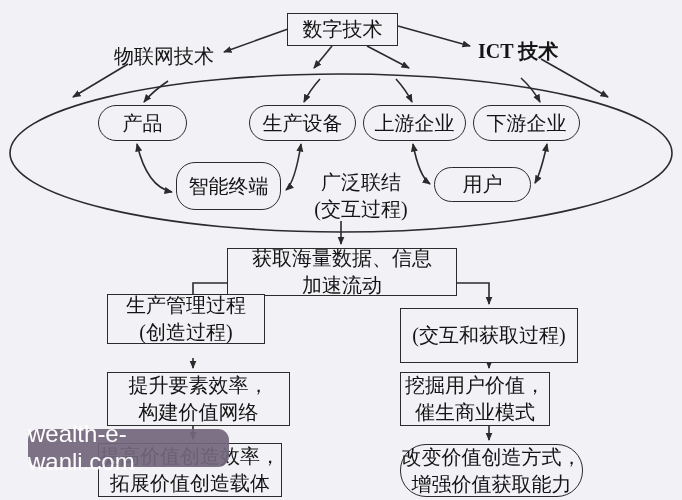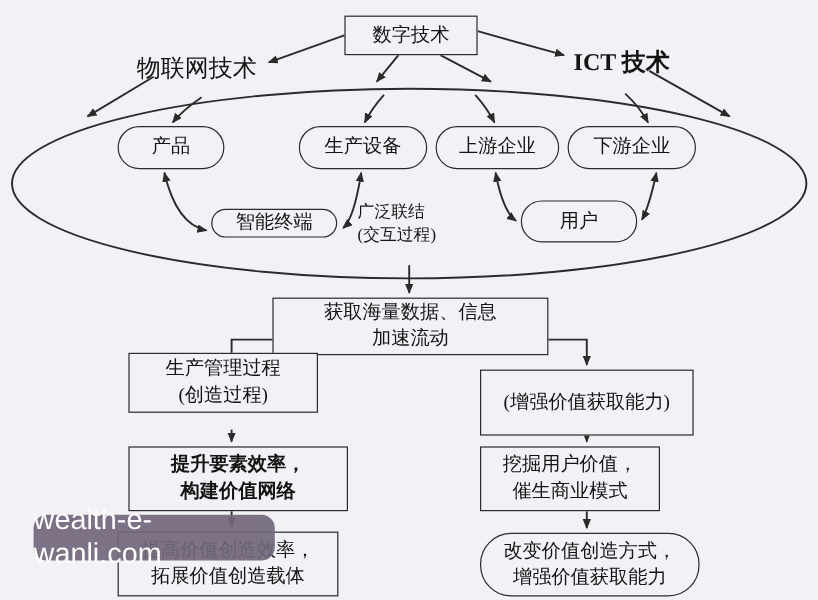--- a/index.html
+++ b/index.html
@@ -6,25 +6,25 @@
     --background:#f2f1f6; --line:#2b2b2b; --text:#141414;
     --watermark-bg:#72677c; --watermark-text:#ffffff;
   }
   html,body{margin:0;padding:0;}
   body{background:var(--background);font-family:"Liberation Serif","DejaVu Serif",serif;color:var(--text);}
   .stage{position:relative;width:682px;height:500px;background:var(--background);overflow:hidden;}
   .connectors{position:absolute;left:0;top:0;}
   .connectors path, .connectors ellipse{fill:none;stroke:var(--line);stroke-width:1.6;}
   .connectors marker path{fill:var(--line);stroke:none;}
   .node{position:absolute;box-sizing:border-box;display:flex;flex-direction:column;align-items:center;justify-content:center;
-        text-align:center;font-size:16px;line-height:1.35;color:var(--text);background:var(--background);}
+        text-align:center;font-size:20px;line-height:1.35;color:var(--text);background:var(--background);}
   .box{border:1.6px solid var(--line);}
   .pill{border:1.6px solid var(--line);border-radius:19px;}
   .label{position:absolute;font-size:20px;color:var(--text);white-space:nowrap;}
-  .caption{position:absolute;font-size:14px;line-height:1.35;color:var(--text);}
+  .caption{position:absolute;font-size:20px;line-height:1.35;text-align:center;color:var(--text);}
   .watermark{position:absolute;left:28px;top:429px;width:201px;height:38px;border-radius:11px;
              background:var(--watermark-bg);opacity:0.92;display:flex;align-items:center;justify-content:center;
              font-family:"Liberation Sans","DejaVu Sans",sans-serif;font-size:24px;color:var(--watermark-text);z-index:5;}
 </style>
 </head>
 <body>
 
 <div class="stage">
 
   <svg class="connectors" width="682" height="500" viewBox="0 0 682 500">
@@ -71,52 +71,52 @@
   </div>
   <div class="node pill" style="left:249px;top:105px;width:107px;height:36px;">
     <span>生产设备</span>
   </div>
   <div class="node pill" style="left:363px;top:105px;width:103px;height:36px;">
     <span>上游企业</span>
   </div>
   <div class="node pill" style="left:473px;top:105px;width:107px;height:36px;">
     <span>下游企业</span>
   </div>
-  <div class="node pill" style="left:176px;top:174px;width:105px;height:24px;">
+  <div class="node pill" style="left:176px;top:162px;width:105px;height:48px;">
     <span>智能终端</span>
   </div>
   <div class="node pill" style="left:434px;top:167px;width:97px;height:35px;">
     <span>用户</span>
   </div>
 
   <div class="caption" style="left:298px;top:169px;width:126px;">
     <div>广泛联结</div>
     <div>(交互过程)</div>
   </div>
 
   <div class="node box" style="left:227px;top:248px;width:230px;height:48px;">
     <div>获取海量数据、信息</div>
     <div>加速流动</div>
   </div>
 
   <div class="node box" style="left:107px;top:294px;width:158px;height:50px;">
     <div>生产管理过程</div>
     <div>(创造过程)</div>
   </div>
-  <div class="node box" style="left:107px;top:372px;width:183px;height:54px;font-weight:bold;">
+  <div class="node box" style="left:107px;top:372px;width:183px;height:54px;">
     <div>提升要素效率，</div>
     <div>构建价值网络</div>
   </div>
   <div class="node box" style="left:98px;top:443px;width:184px;height:54px;">
     <div>提高价值创造效率，</div>
     <div>拓展价值创造载体</div>
   </div>
 
   <div class="node box" style="left:400px;top:308px;width:178px;height:55px;">
-    <div>(增强价值获取能力)</div>
+    <div>(交互和获取过程)</div>
   </div>
   <div class="node box" style="left:400px;top:372px;width:150px;height:54px;">
     <div>挖掘用户价值，</div>
     <div>催生商业模式</div>
   </div>
   <div class="node box" style="left:400px;top:444px;width:183px;height:53px;border-radius:26px;">
     <div>改变价值创造方式，</div>
     <div>增强价值获取能力</div>
   </div>
 

